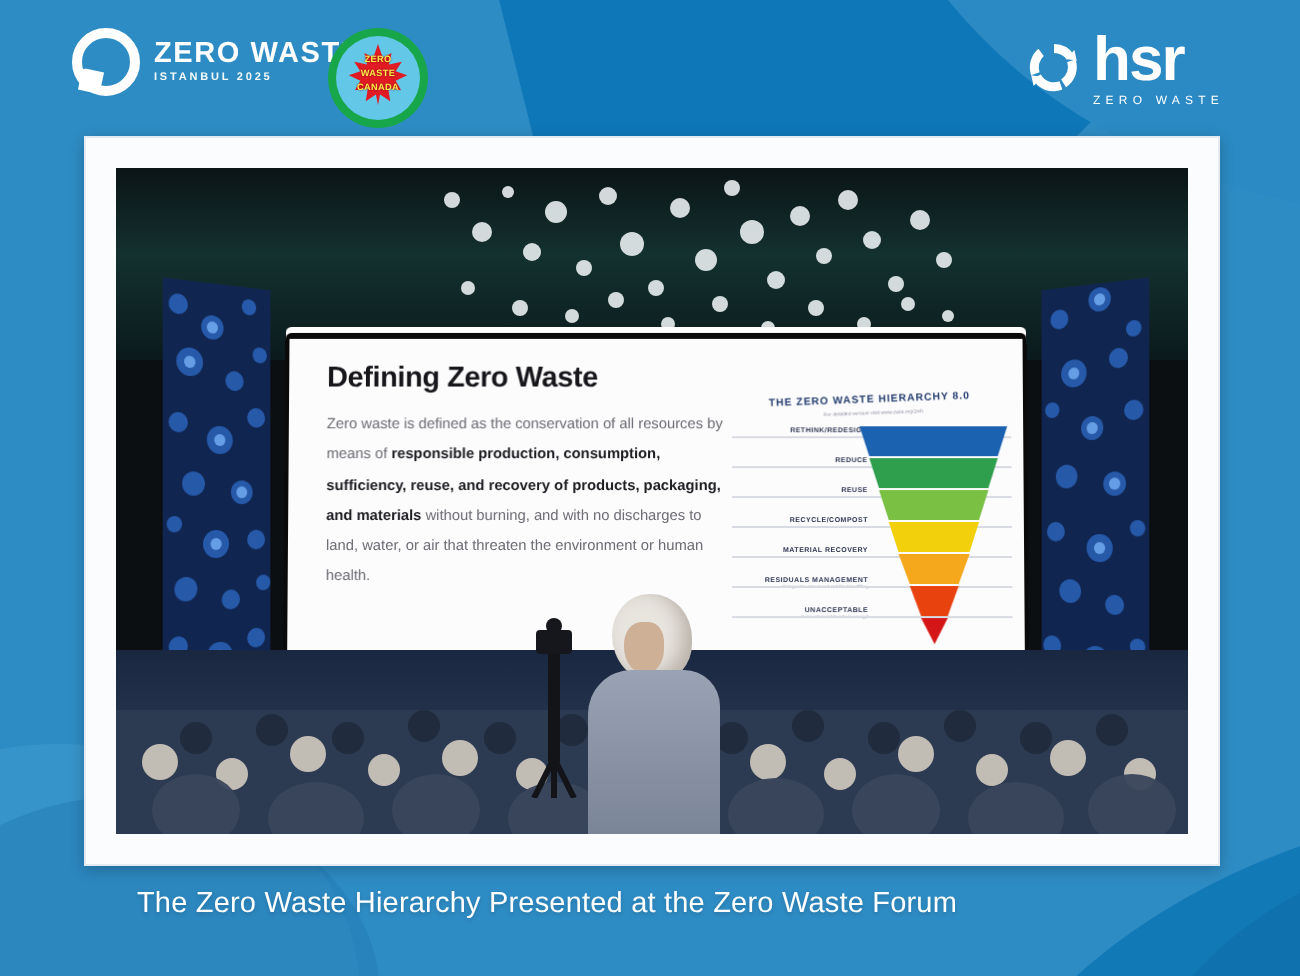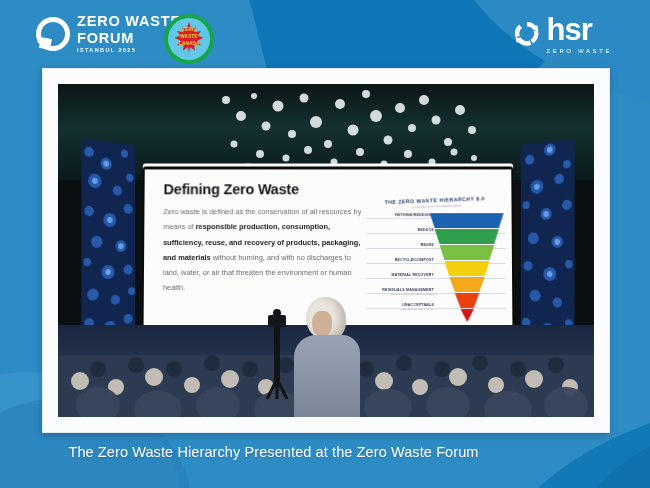--- a/index.html
+++ b/index.html
@@ -213,21 +213,20 @@
   <div class="bg-swoosh sw-bl-2"></div>
   <div class="bg-swoosh sw-br-1"></div>
   <div class="bg-swoosh sw-br-2"></div>
 
   <div class="header">
 
     <div class="logo-zwf">
       <div class="zwf-mark"></div>
       <div class="zwf-text">
         <div class="zwf-l1">ZERO WASTE</div>
-        <div class="zwf-l2">FORUM</div>
         <div class="zwf-l3">ISTANBUL 2025</div>
       </div>
     </div>
 
     <div class="logo-zwc">
       <div class="zwc-ring"></div>
       <div class="zwc-inner">
         <svg class="zwc-leaf" viewBox="0 0 100 100">
           <path d="M50 6 L57 26 L70 19 L66 36 L85 32 L76 46 L93 52 L76 60 L84 74 L65 71 L68 90 L53 80 L50 96 L47 80 L32 90 L35 71 L16 74 L24 60 L7 52 L24 46 L15 32 L34 36 L30 19 L43 26 Z" fill="#e01b24"></path>
         </svg>

